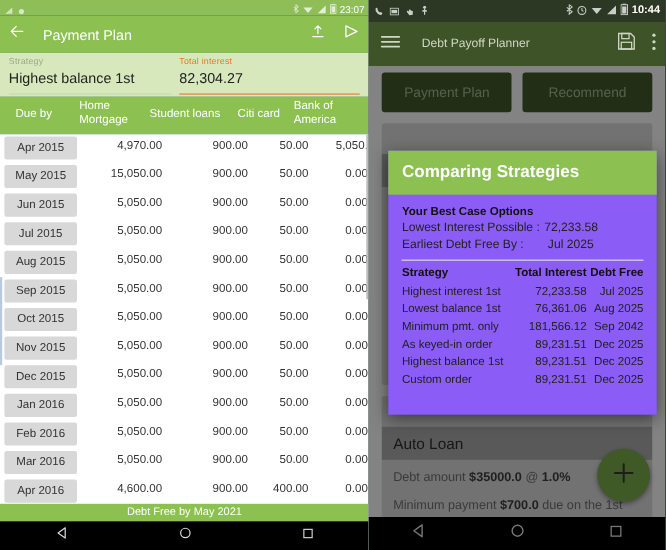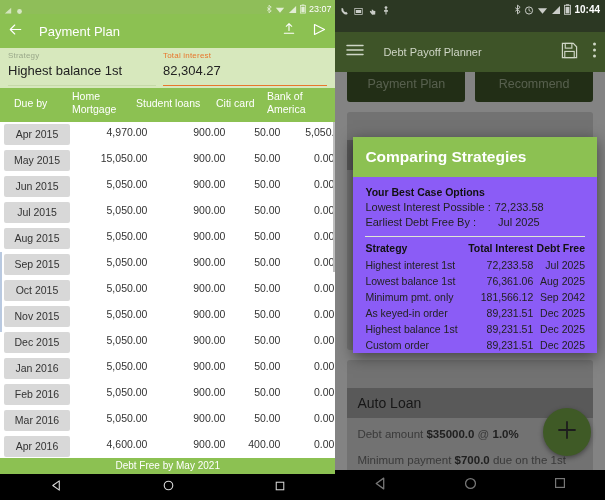--- a/index.html
+++ b/index.html
@@ -45,21 +45,21 @@
     color:#fff; font-size:10px; text-align:center; line-height:16px; }
 
   .navbar { position:absolute; left:0; right:0; bottom:0; height:26px; background:#000;
     display:flex; align-items:center; justify-content:space-around; }
   .navbar svg { opacity:.85; }
 
   
   .phone-right { position:relative; width:295px; height:500px; background:#eee; overflow:hidden; }
   .scrim { position:absolute; inset:0; background:rgba(0,0,0,.45); z-index:5; }
 
-  .statusbar-r { height:32px; background:#2c3823; position:relative; z-index:8; }
+  .statusbar-r { height:20px; background:#2c3823; position:relative; z-index:8; }
   .statusbar-r .sb-left { position:absolute; left:5px; top:2px; display:flex; gap:5px; align-items:center; }
   .statusbar-r .sb-right { position:absolute; right:5px; top:1px; display:flex; gap:3px; align-items:center; }
   .sb-time-r { color:#fff; font-size:10px; line-height:14px; font-weight:bold; }
 
   .appbar-r { height:40px; background:#3e5428; display:flex; align-items:center; padding:0 10px; position:relative; z-index:8; }
   .appbar-r .title { color:#cfd6c6; font-size:11px; margin-left:18px; }
   .appbar-r .acts { position:absolute; right:8px; top:0; height:40px; display:flex; align-items:center; gap:14px; }
 
   .content-r { position:absolute; left:0; right:0; top:56px; bottom:30px; }
   .tabsrow { display:flex; gap:10px; padding:10px 12px 0 12px; }
@@ -73,21 +73,21 @@
 
   .fab { position:absolute; right:14px; bottom:44px; width:48px; height:48px; border-radius:50%;
      background:#3f5a26; z-index:6; display:flex; align-items:center; justify-content:center;
      box-shadow:0 2px 5px rgba(0,0,0,.4); }
 
   
   .dialog { position:absolute; left:18px; right:8px; top:137px; background:#8b5cf6; z-index:10;
      box-shadow:0 4px 14px rgba(0,0,0,.5); }
   .dlg-head { background:#8cc152; padding:11px 12px; }
   .dlg-head h1 { color:#fff; font-size:15.5px; font-weight:bold; }
-  .dlg-body { padding:9px 12px 0 12px; }
+  .dlg-body { padding:9px 12px 24px 12px; }
   .dlg-sub { font-size:10.5px; font-weight:bold; color:#111; margin-bottom:2px; }
   .dlg-kv { font-size:11px; color:#222; line-height:15px; display:flex; }
   .dlg-kv .k { }
   .dlg-kv .v { margin-left:4px; }
   .dlg-kv .v.pad { margin-left:22px; }
   .dlg-rule { height:1px; background:#dfe7d4; margin:6px 0 5px 0; }
   .cmp { width:100%; border-collapse:collapse; }
   .cmp th { font-size:10.5px; font-weight:bold; color:#111; padding:0 0 3px 0; }
   .cmp td { font-size:10.5px; color:#222; padding:1px 0; line-height:14px; }
   .cmp .c1 { text-align:left; }

